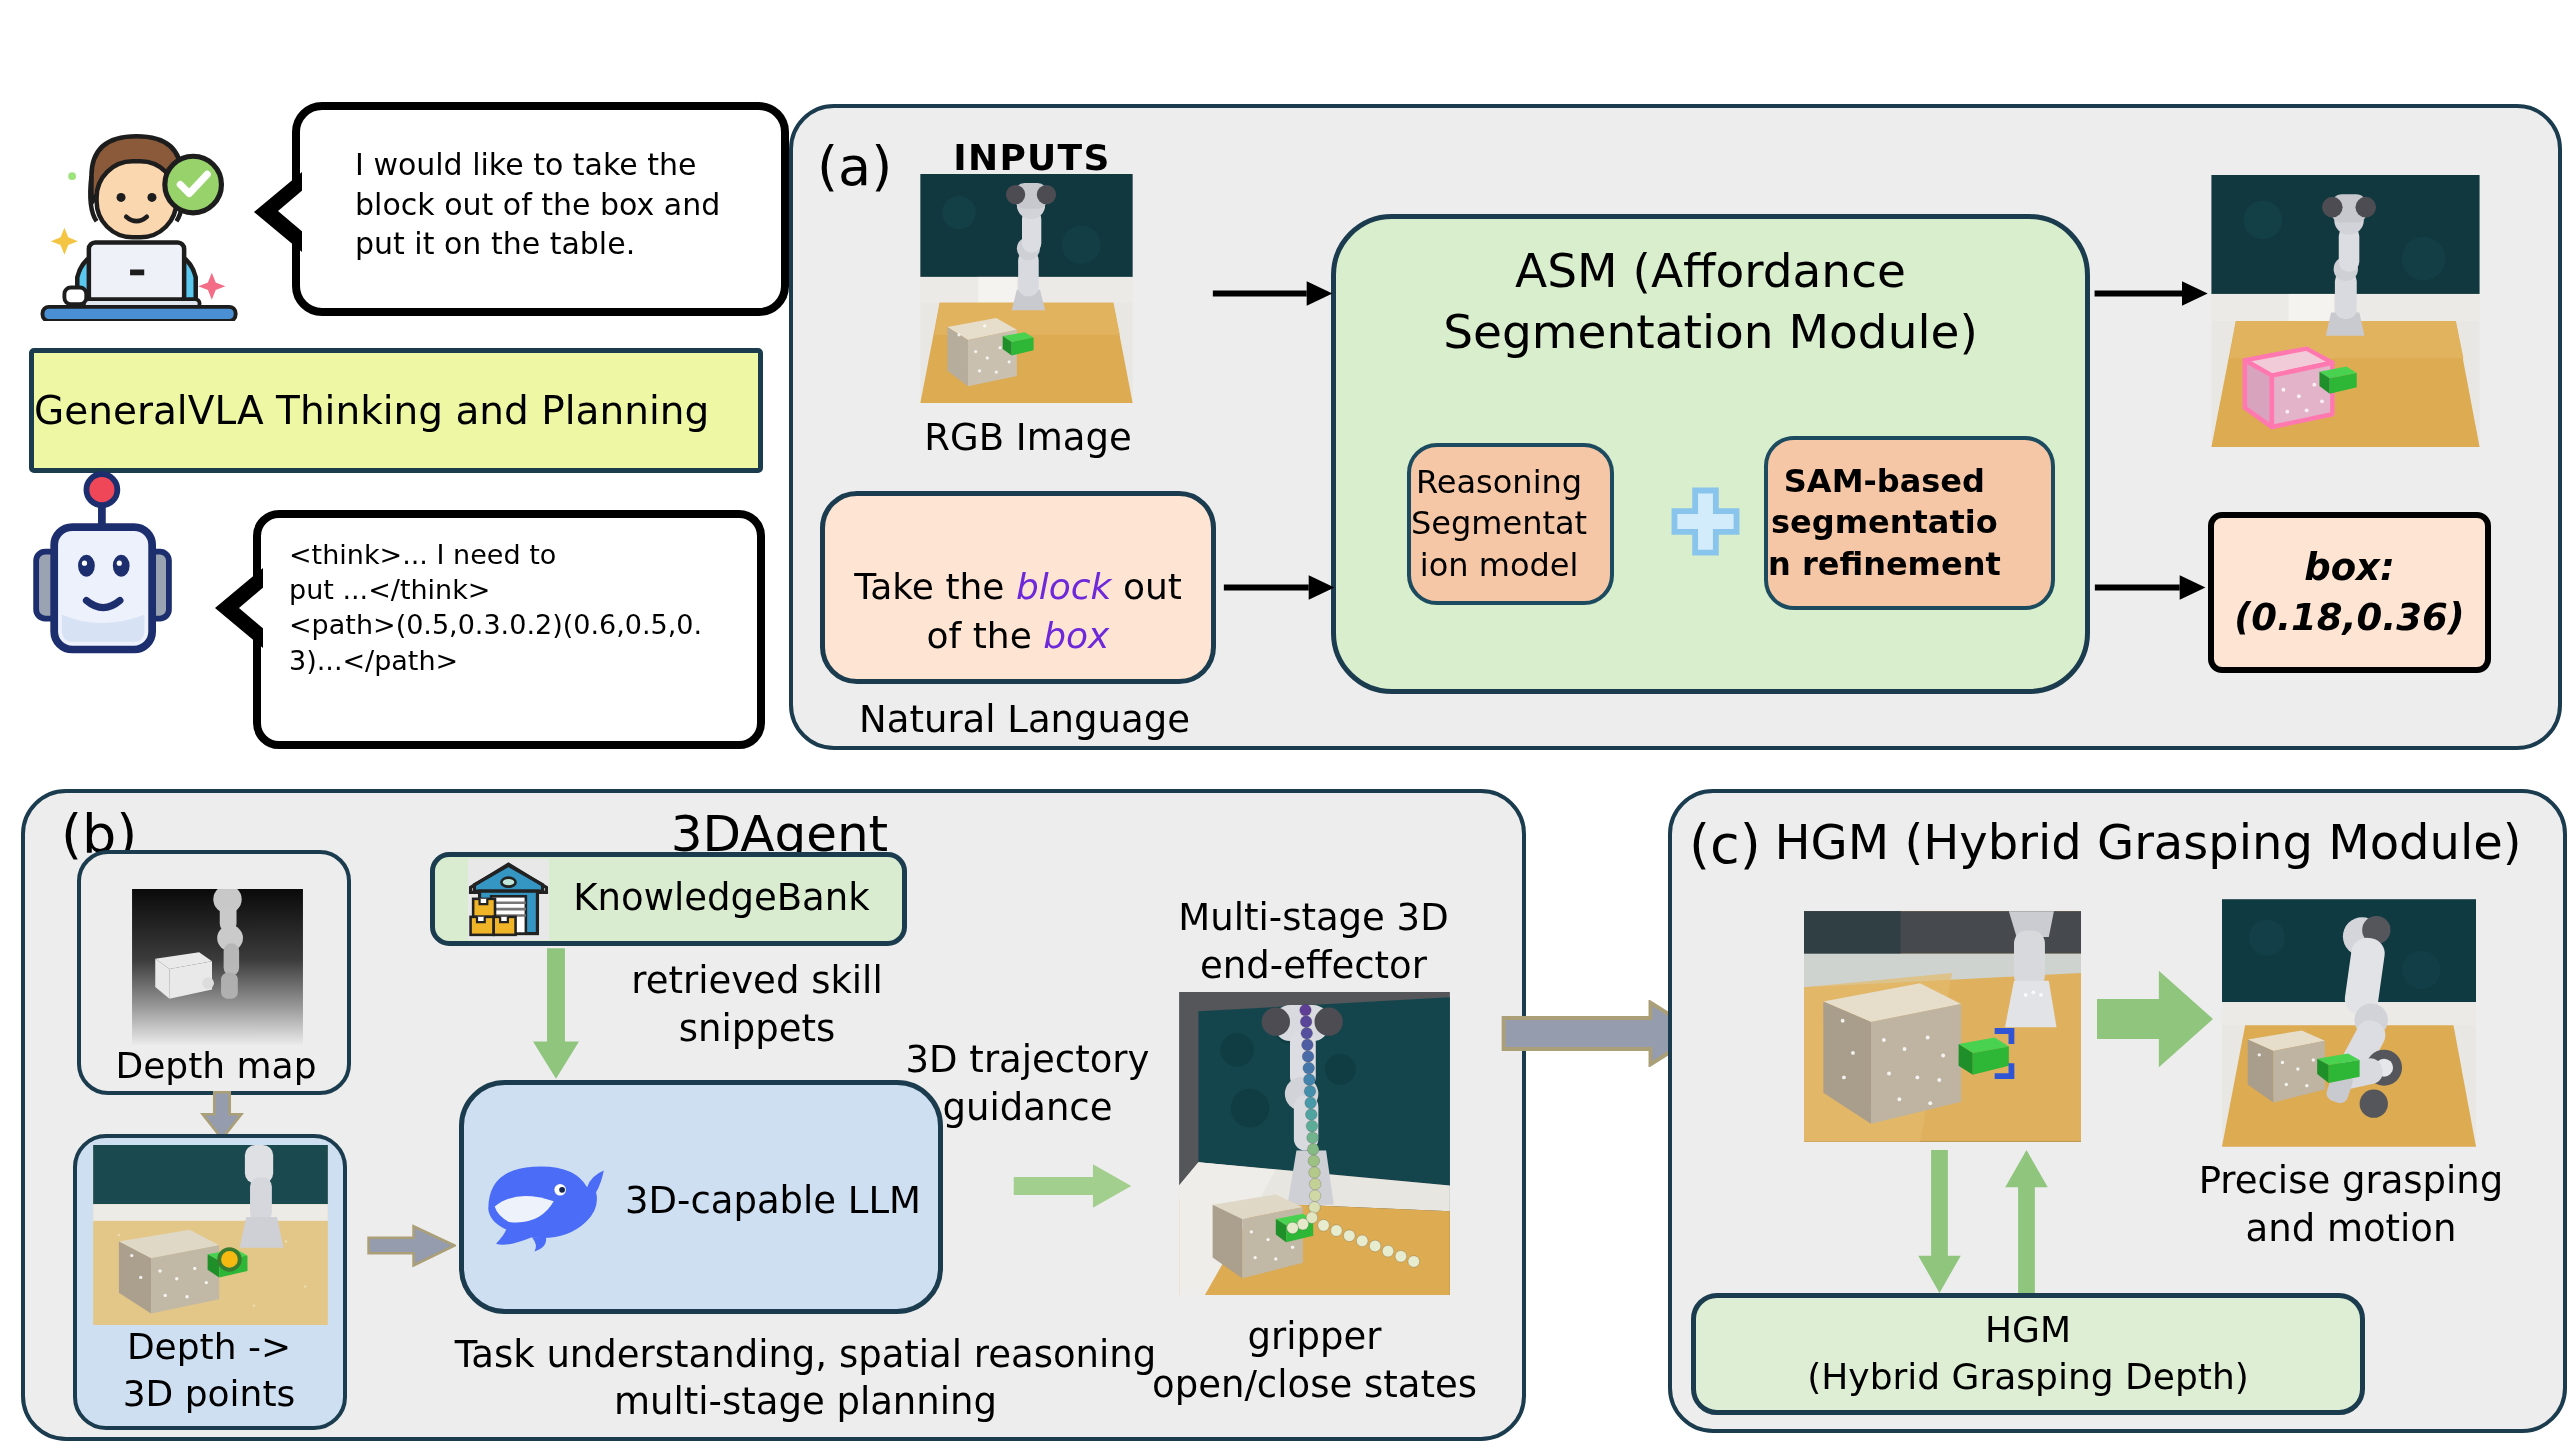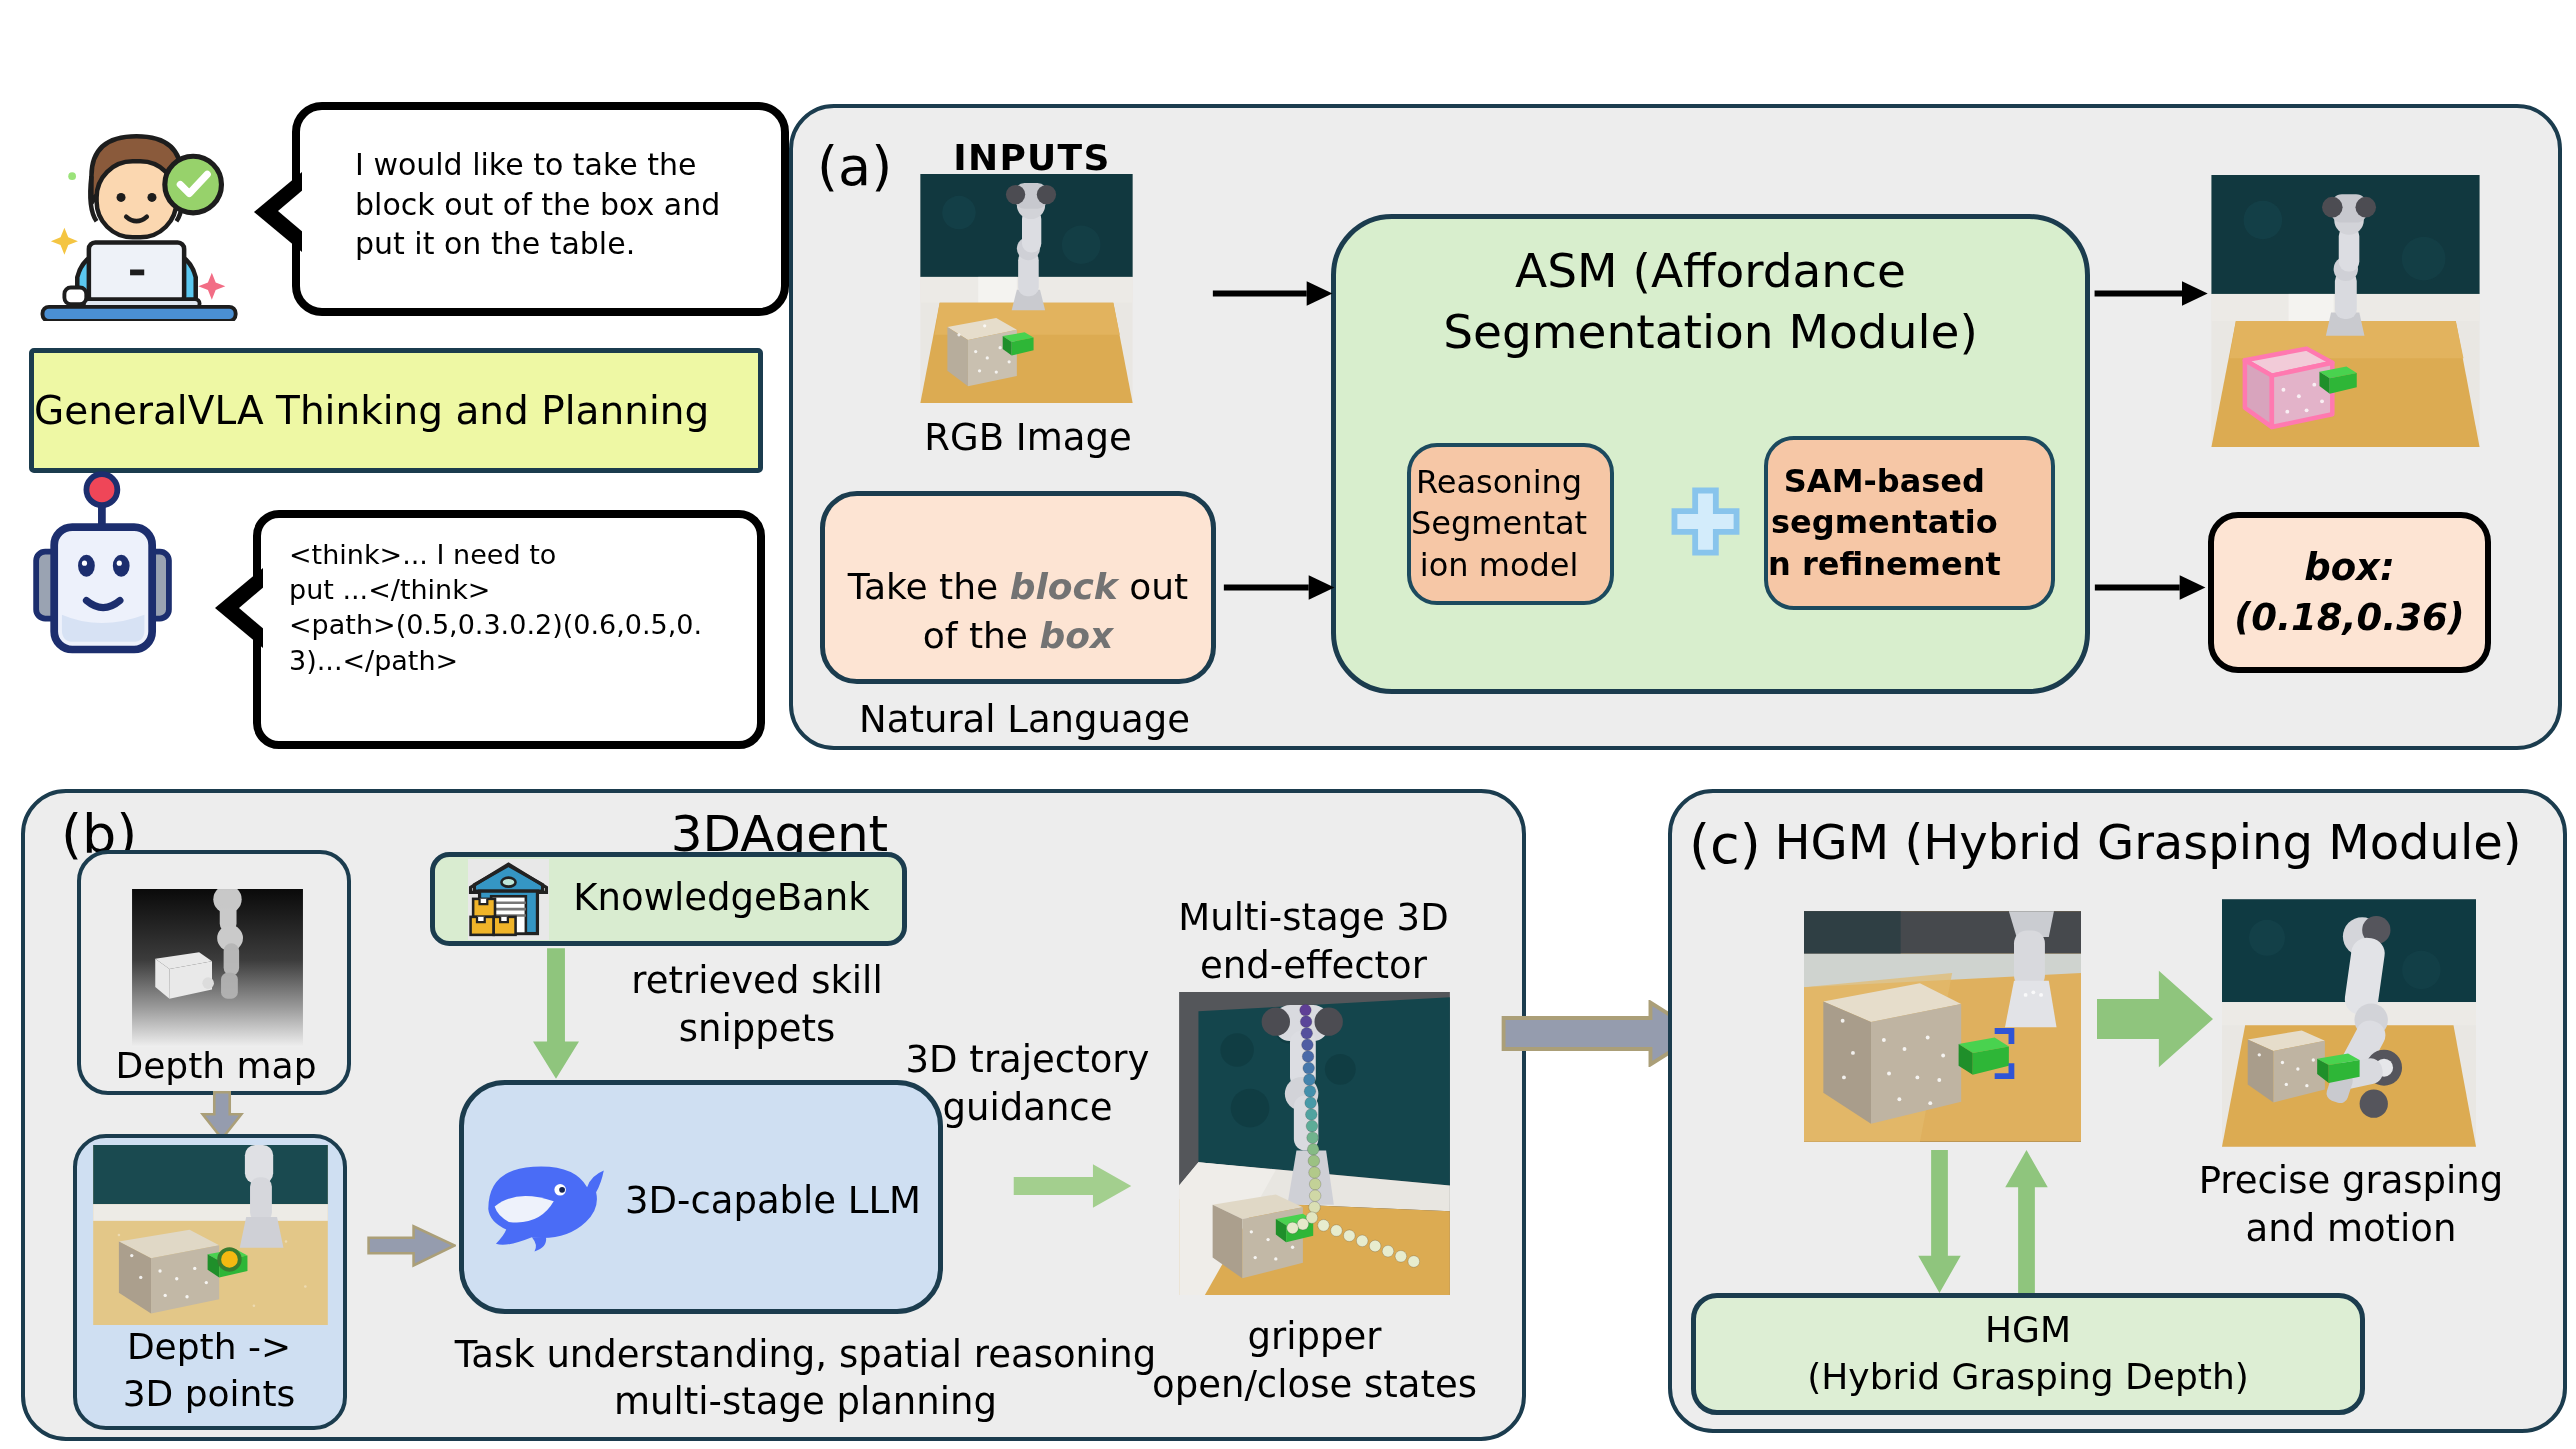--- a/index.html
+++ b/index.html
@@ -9,21 +9,21 @@
   .panel{position:absolute;background:#ededed;border:4.5px solid #1b3c4e;border-radius:45px;box-sizing:border-box;}
   .cap{white-space:pre-line;text-align:center;line-height:1.22;}
   .lbl{font-size:54px;}
   .bubble{position:absolute;background:#fff;border:8.4px solid #000;border-radius:30px;box-sizing:border-box;}
   .bubble:before{content:'';position:absolute;left:-46px;border-top:40px solid transparent;
                  border-bottom:40px solid transparent;border-right:48px solid #000;}
   .bubble:after{content:'';position:absolute;left:-22px;border-top:28px solid transparent;
                 border-bottom:28px solid transparent;border-right:33px solid #fff;}
   .modbox{position:absolute;background:#f6c7a6;border:4.5px solid #1c4a5e;border-radius:30px;
           box-sizing:border-box;display:flex;align-items:center;justify-content:flex-start;}
-  .hl{color:#737373;font-weight:bold;font-style:italic;}
+  .hl{color:#6d28d9;font-weight:normal;font-style:italic;}
   .scene{position:absolute;display:block;}
   svg{display:block;}
 </style>
 </head>
 <body>
 
 <div id="stage" data-name="figure-canvas">
 
   <div data-name="user-dialog-group">
 
@@ -218,21 +218,21 @@
             <circle cx="148" cy="366" r="3"></circle>
           </g>
       </g>
       <g data-name="green-block">
         <polygon points="168,306 210,298 226,308 184,316" fill="#49d24f"></polygon>
         <polygon points="168,306 184,316 184,340 168,328" fill="#1f8f2a"></polygon>
         <polygon points="184,316 226,308 226,330 184,340" fill="#2eb637"></polygon>
       </g>
     </svg>
 
-    <div class="abs" data-name="result-box" style="left:2208px;top:512px;width:283px;height:161px;background:#fde4d3;border:6.4px solid #000;border-radius:30px;box-sizing:border-box;display:flex;align-items:center;justify-content:center;">
+    <div class="abs" data-name="result-box" style="left:2208px;top:512px;width:283px;height:161px;background:#fde4d3;border:6.4px solid #000;border-radius:14px;box-sizing:border-box;display:flex;align-items:center;justify-content:center;">
       <div class="cap" data-name="result-text" style="font-size:37px;font-weight:bold;font-style:italic;line-height:1.35;">box:
 (0.18,0.36)</div>
     </div>
   </div>
 
   <div data-name="panel-b-group">
     <div class="panel" data-name="panel-b" style="left:21px;top:789px;width:1505px;height:652px;"></div>
     <div class="abs lbl" data-name="panel-b-label" style="left:61px;top:803px;">(b)</div>
     <div class="abs cap" data-name="panel-b-title" style="left:580px;top:804px;width:399px;font-size:50px;">3DAgent</div>
 

